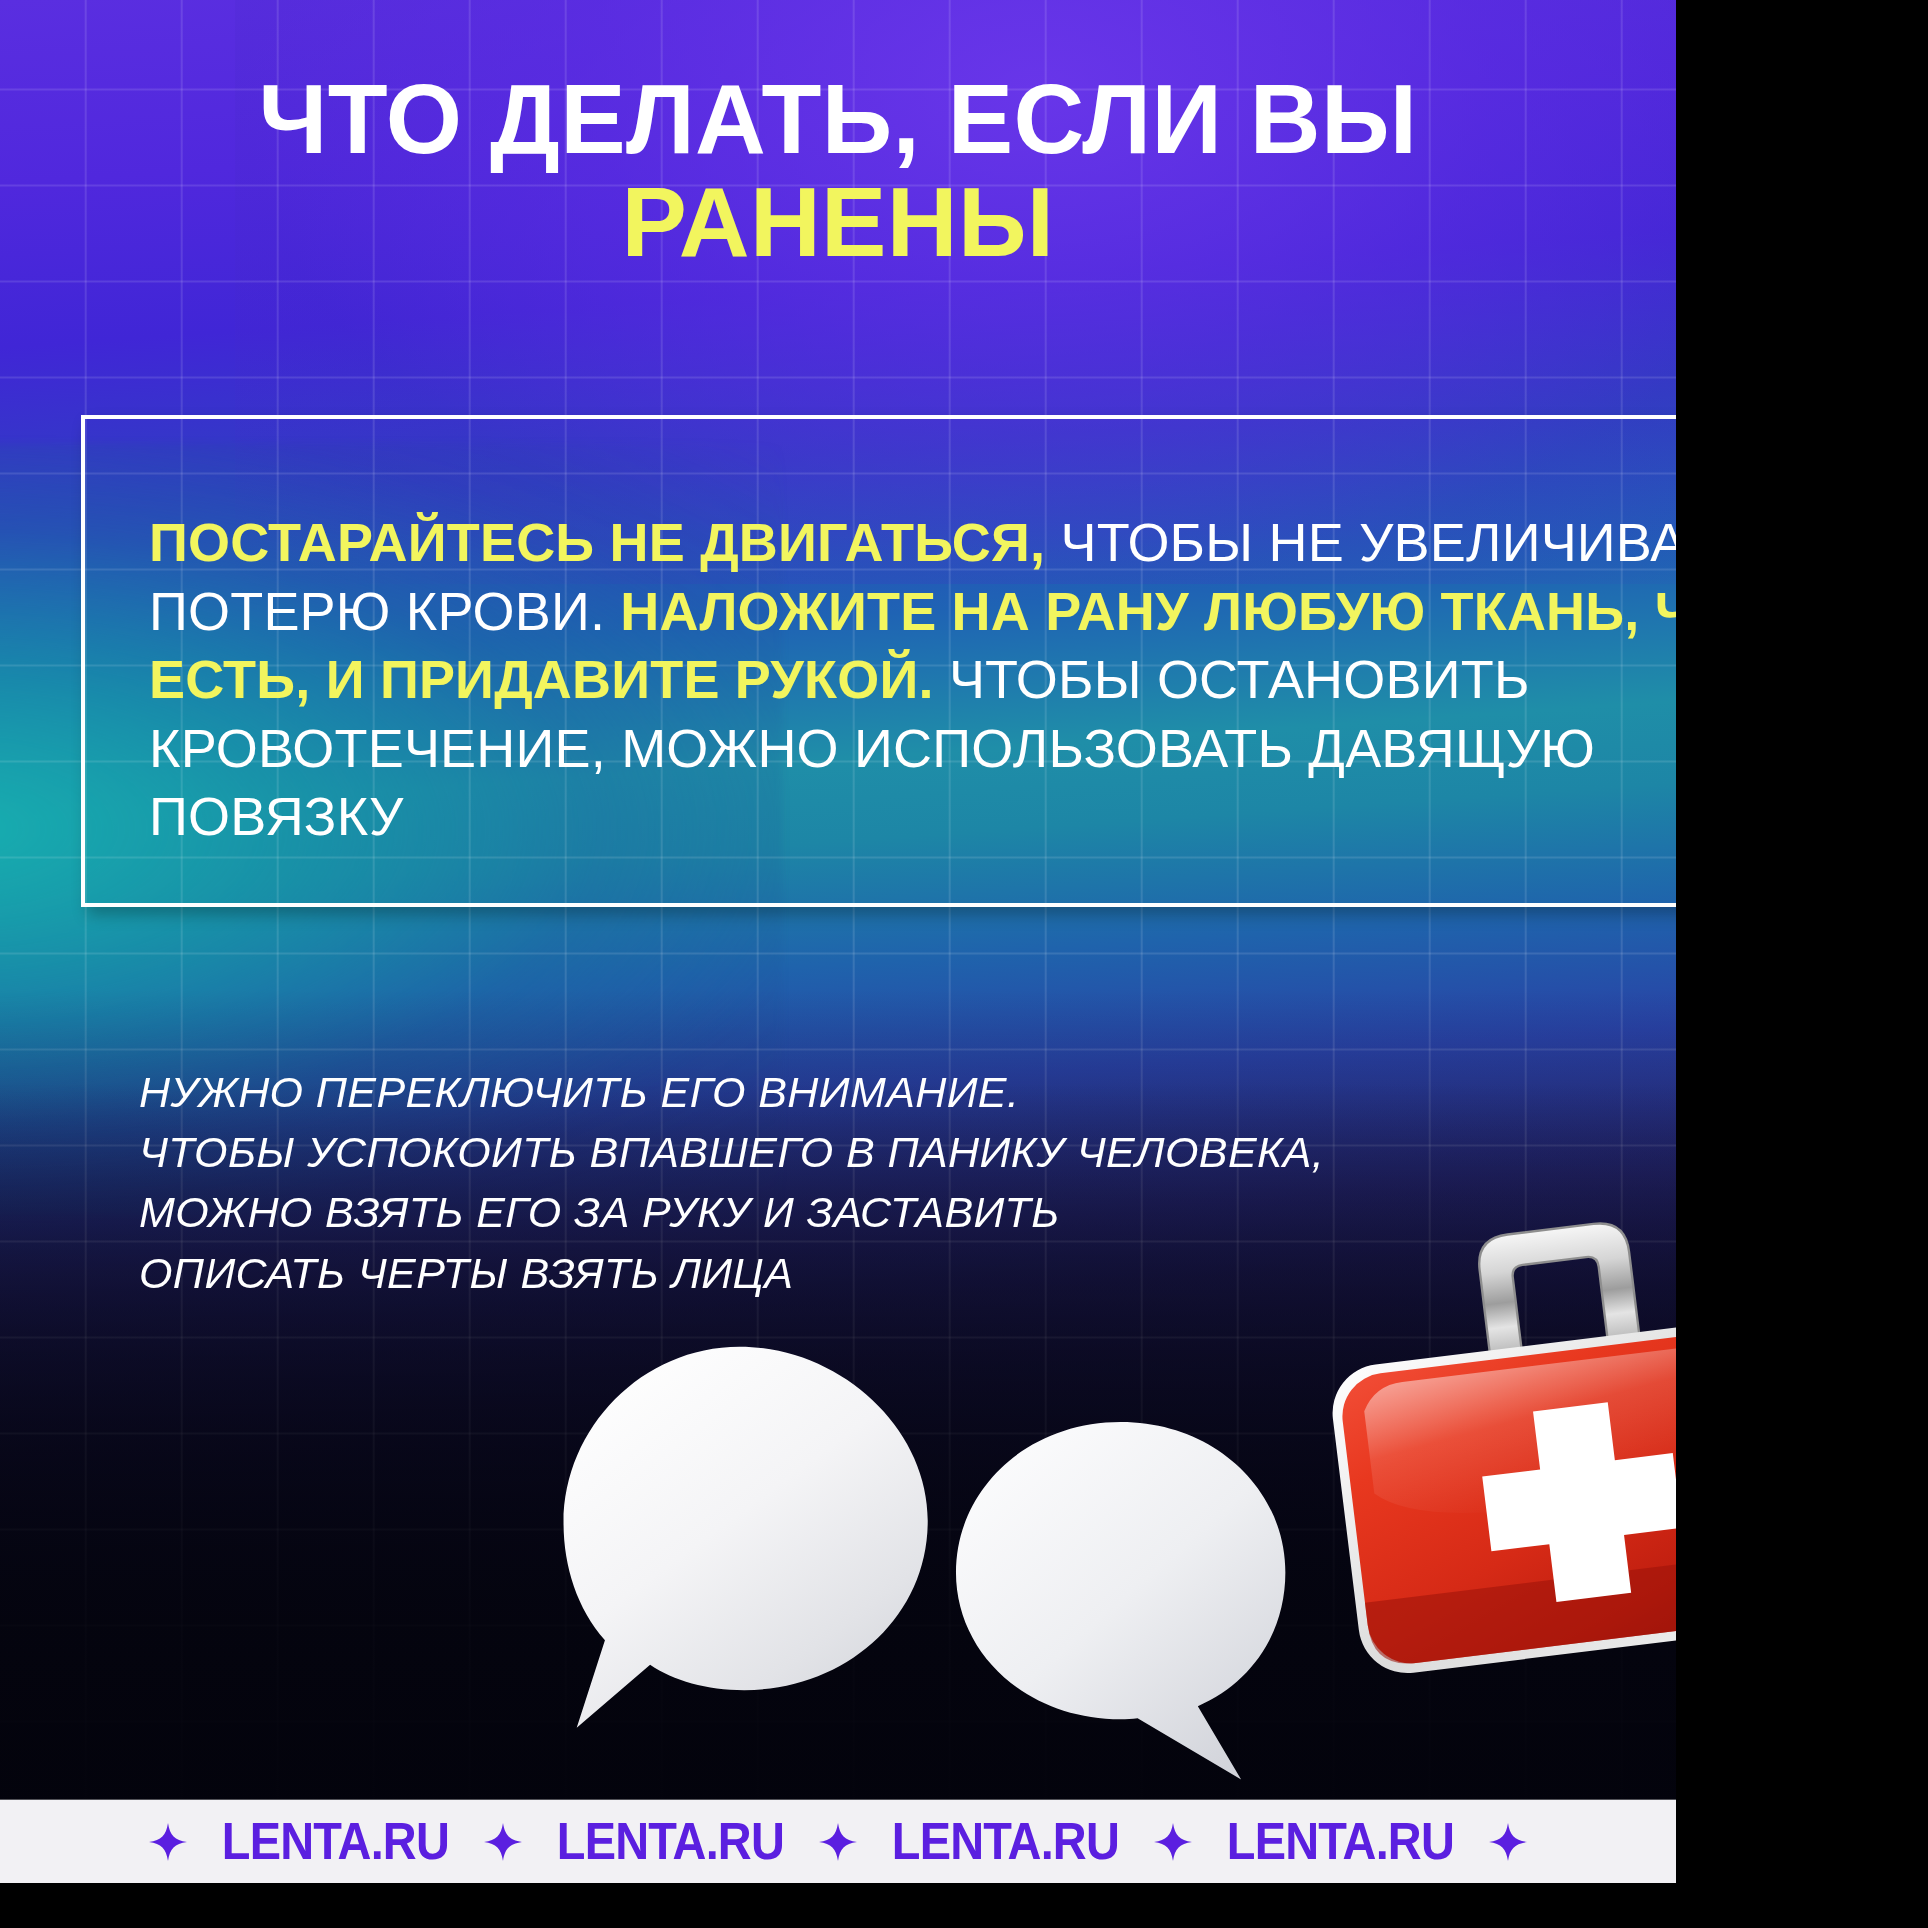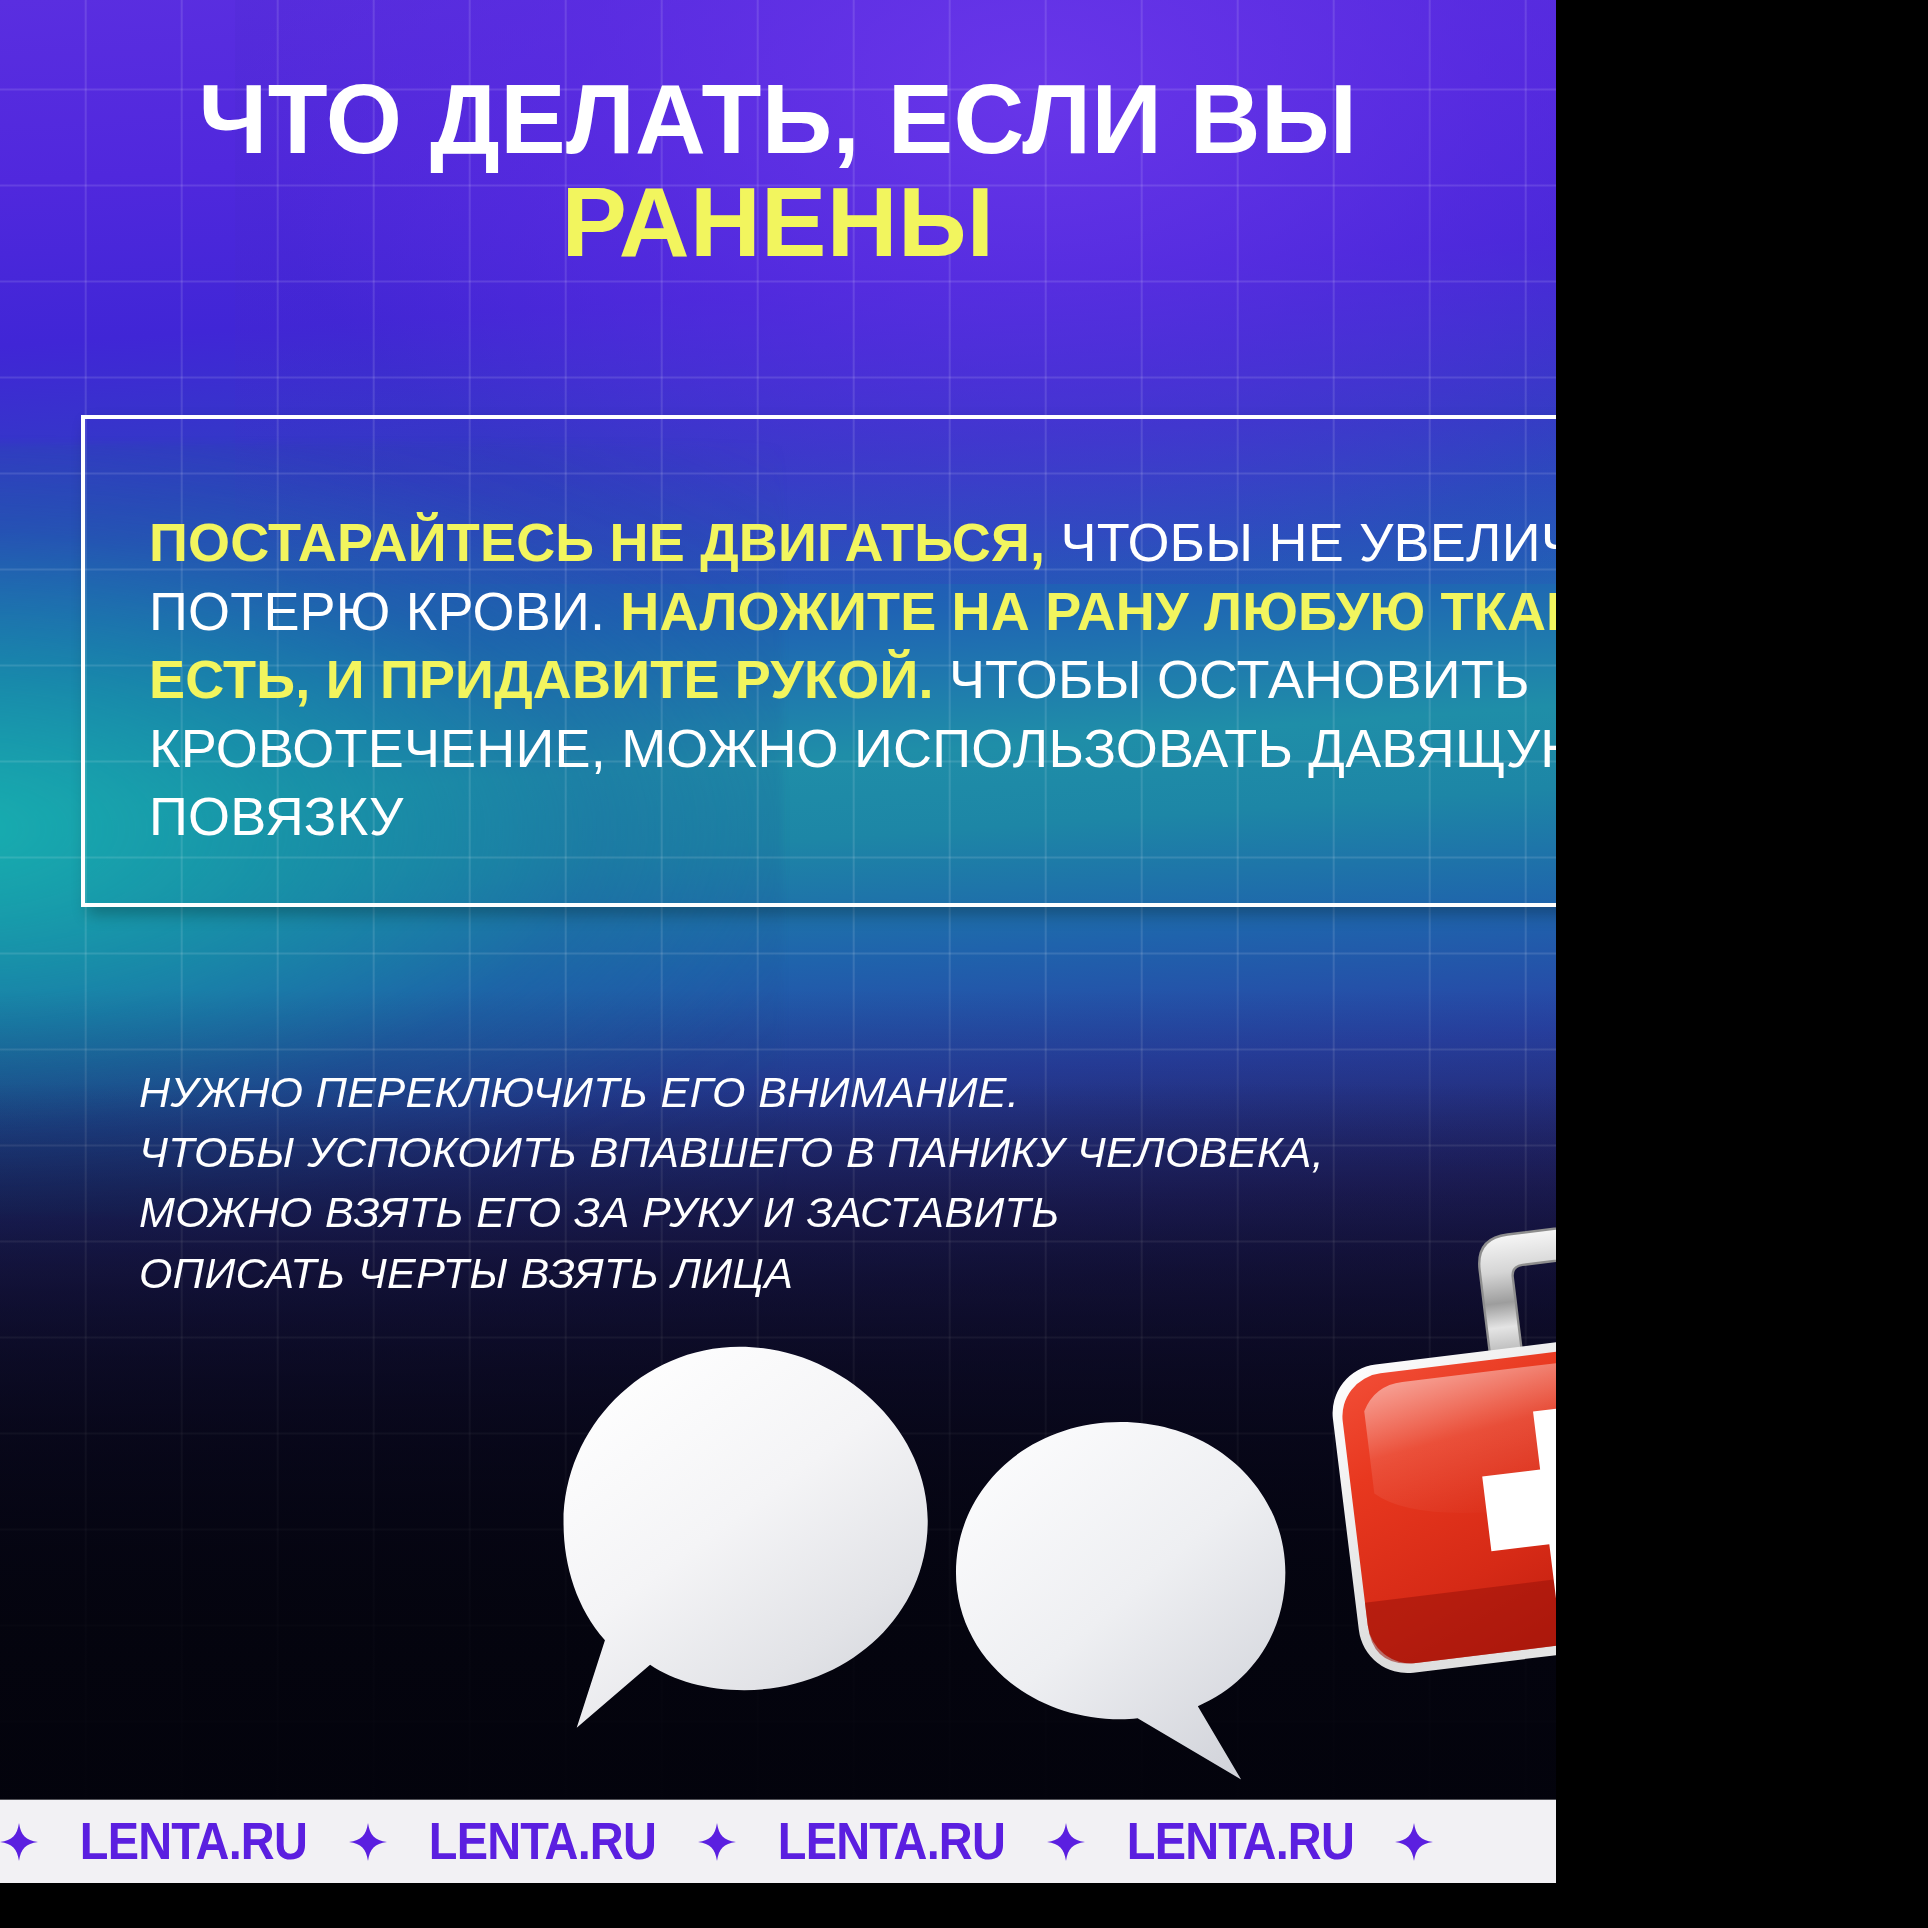--- a/index.html
+++ b/index.html
@@ -5,21 +5,21 @@
 <style>
   html, body {
     margin: 0;
     padding: 0;
     background: #000;
   }
   * { box-sizing: border-box; }
 
   .canvas {
     position: relative;
-    width: 1556px;
+    width: 1676px;
     height: 1928px;
     overflow: hidden;
     font-family: "Liberation Sans", "DejaVu Sans", sans-serif;
     background: #0f172a;
   }
 
   
   .bg-base {
     position: absolute;
     inset: 0;
@@ -185,21 +185,22 @@
 
   
   .footer {
     position: absolute;
     left: 0; right: 0;
     top: 1800px;
     height: 83px;
     background: #f2f1f4;
     display: flex;
     align-items: center;
-    gap: 32px;
+    justify-content: center;
+    gap: 25px;
     z-index: 8;
     box-shadow: 0 -0.9px 0 rgba(255,255,255,0.35);
   }
   .footer .brand {
     font-size: 51px;
     font-weight: 700;
     letter-spacing: -0.9px;
     color: #5b1fe0;
     font-family: "Liberation Sans", "DejaVu Sans", sans-serif;
     transform: scaleX(0.92);

